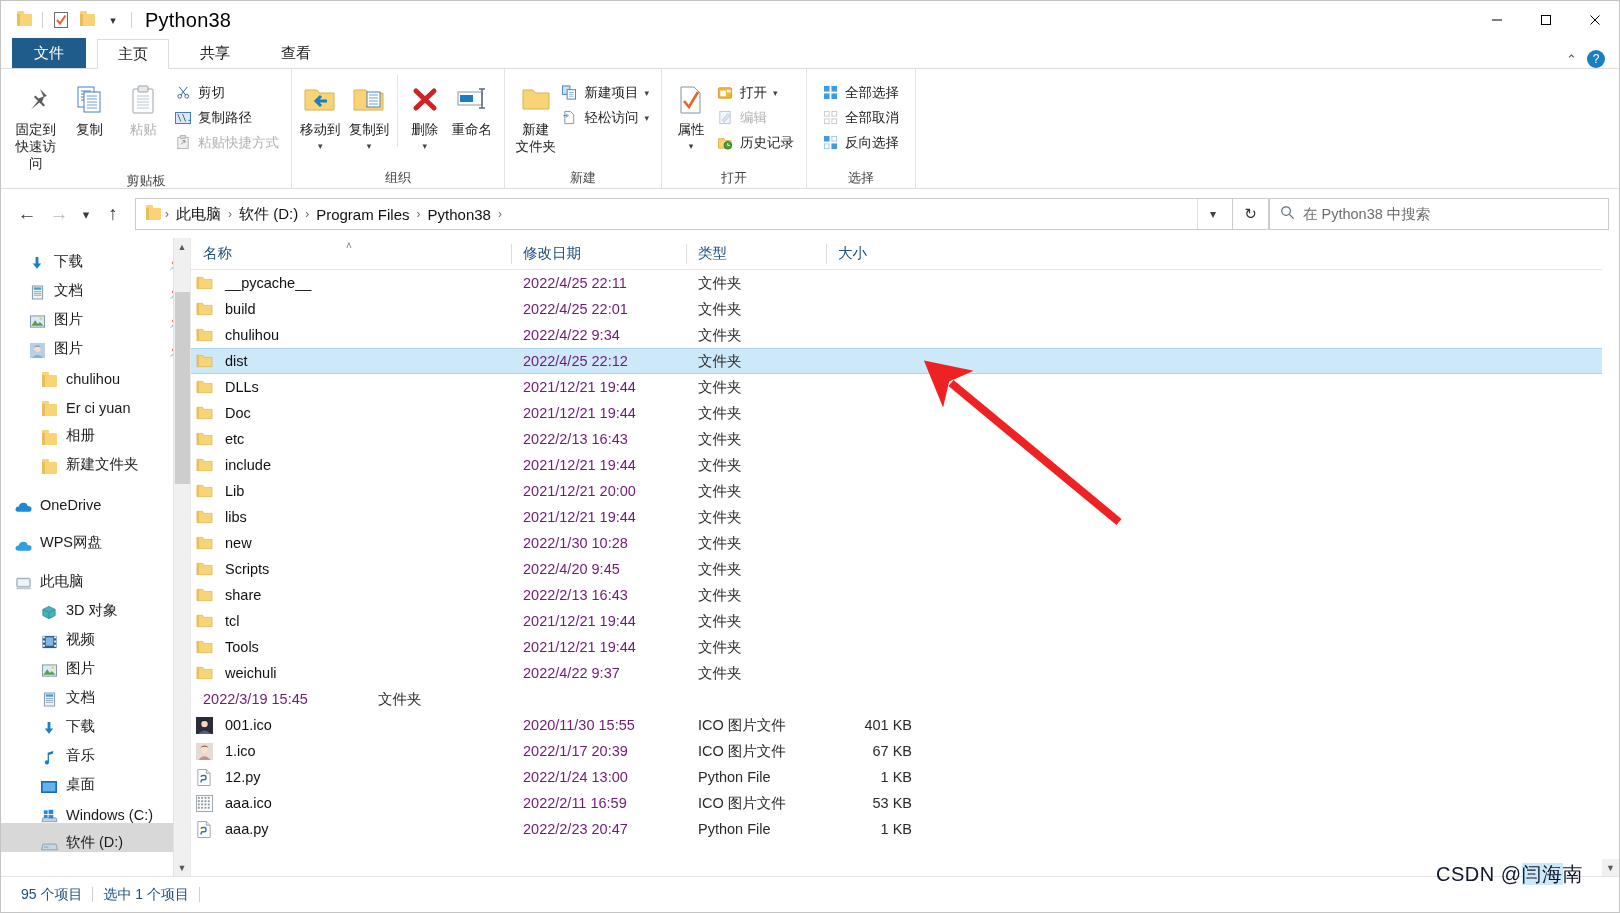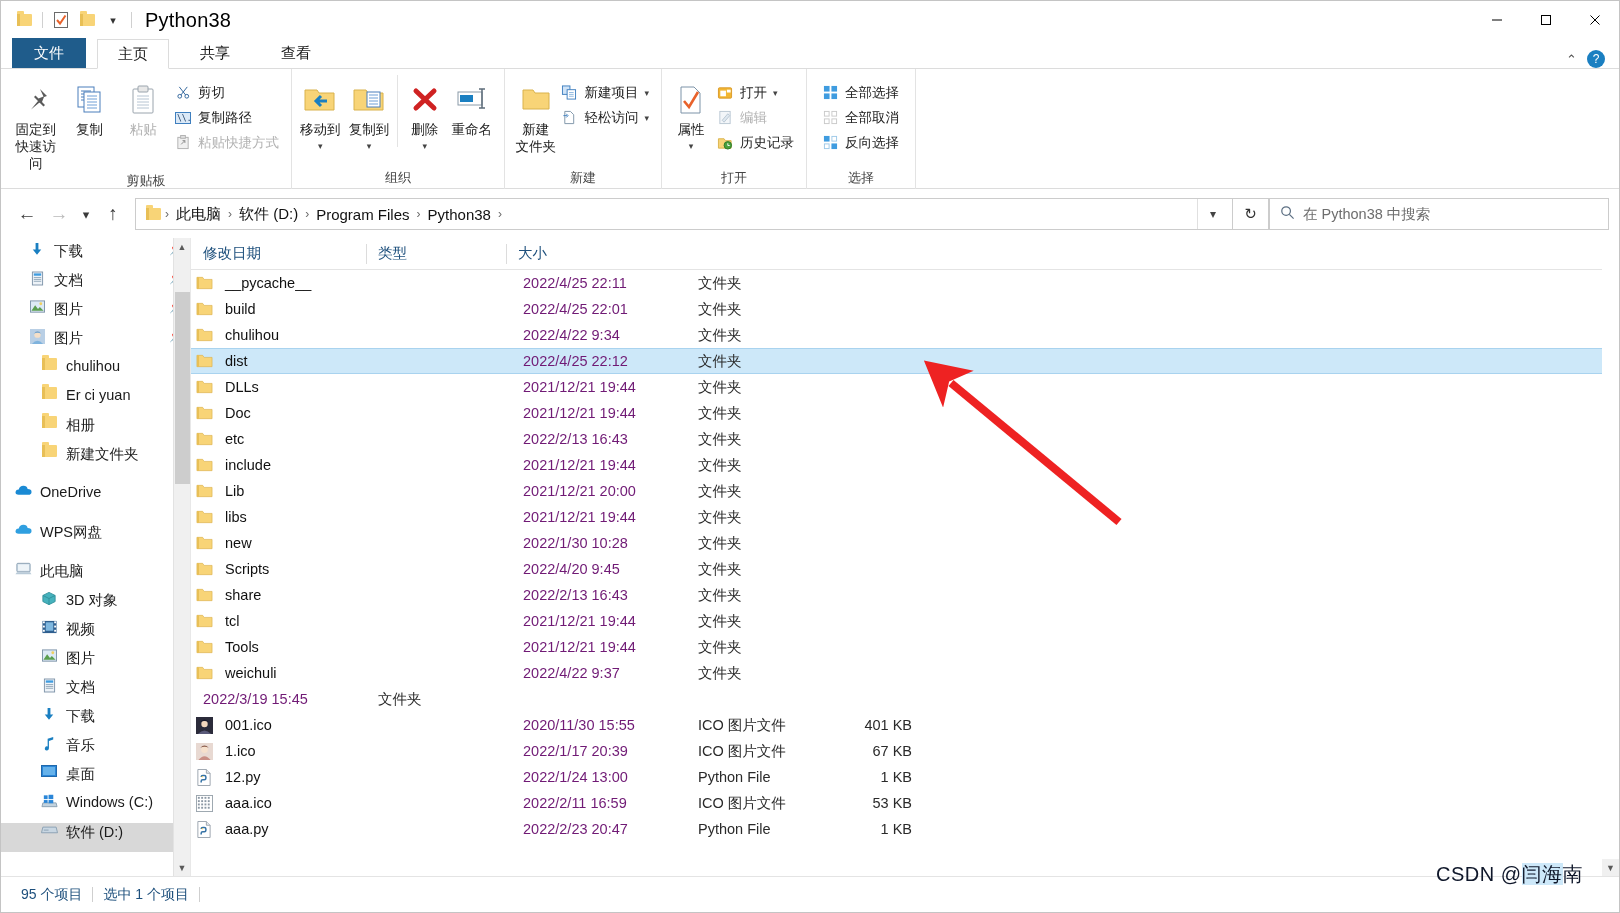--- a/index.html
+++ b/index.html
@@ -135,21 +135,21 @@
   
   .main { position: absolute; top: 237px; left: 0; right: 0; bottom: 36px; display: flex; }
 
   
   .sidebar {
     width: 190px; background: #fff; position: relative; overflow: hidden;
     border-right: 1px solid #e8e8e8;
   }
   .navlist { padding-top: 4px; }
   .navrow {
-    height: 29px; display: flex; align-items: flex-start; gap: 7px;
+    height: 29px; display: flex; align-items: flex-end; gap: 7px;
     font-size: 14.5px; color: #1b1b1b; padding-right: 6px; white-space: nowrap;
   }
   .navrow.selected { background: #d8d8d8; }
   .navrow .ico { width: 20px; display: flex; align-items: center; justify-content: center; flex: none; }
   .navrow .pin { margin-left: auto; color: #8a8a8a; font-size: 12px; }
   .indent-1 { padding-left: 26px; }
   .indent-2 { padding-left: 38px; }
   .indent-0 { padding-left: 12px; }
   .spacer { height: 10px; }
   .sb-scroll {
@@ -832,20 +832,24 @@
 
       <div class="sb-scroll">
         <div class="sb-arrow">▲</div>
         <div class="sb-thumb" style="top:54px;height:192px"></div>
         <div class="sb-arrow" style="position:absolute;bottom:0;left:0;right:0">▼</div>
       </div>
     </div>
 
     <div class="filepane">
       <div class="colhead">
+        <div class="col c-name">
+          <span>名称</span>
+          <span class="sortmark">˄</span>
+        </div>
         <div class="col c-date">修改日期</div>
         <div class="col c-type">类型</div>
         <div class="col c-size">大小</div>
       </div>
 
       <div class="rows" id="rows">
           <div class="frow">
             <div class="f-name">
               <span class="fico">
                 <svg width="17" height="14" viewBox="0 0 18 14">

